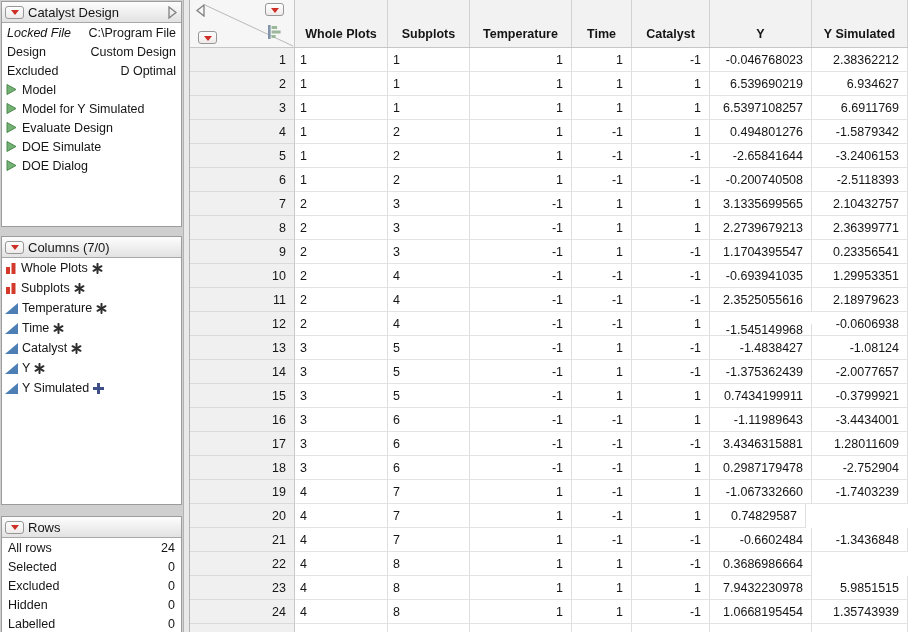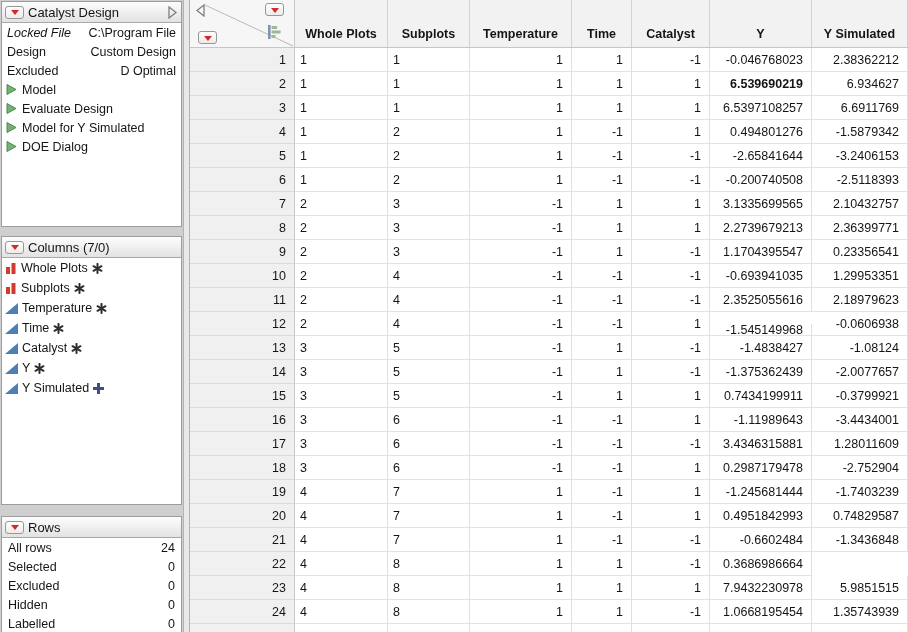--- a/index.html
+++ b/index.html
@@ -101,29 +101,37 @@
             </svg>
           </span>
           <span>Model</span>
         </div>
         <div class="disc-row">
           <span class="icon">
             <svg width="11" height="11" viewBox="0 0 11 11">
               <polygon points="1,0.5 10,5.5 1,10.5" fill="#74b174" stroke="#4d8a4d" stroke-width="1"></polygon>
             </svg>
           </span>
+          <span>Model for Y Simulated</span>
+        </div>
+        <div class="disc-row">
+          <span class="icon">
+            <svg width="11" height="11" viewBox="0 0 11 11">
+              <polygon points="1,0.5 10,5.5 1,10.5" fill="#74b174" stroke="#4d8a4d" stroke-width="1"></polygon>
+            </svg>
+          </span>
           <span>Evaluate Design</span>
         </div>
         <div class="disc-row">
           <span class="icon">
             <svg width="11" height="11" viewBox="0 0 11 11">
               <polygon points="1,0.5 10,5.5 1,10.5" fill="#74b174" stroke="#4d8a4d" stroke-width="1"></polygon>
             </svg>
           </span>
-          <span>Model for Y Simulated</span>
+          <span>DOE Simulate</span>
         </div>
         <div class="disc-row">
           <span class="icon">
             <svg width="11" height="11" viewBox="0 0 11 11">
               <polygon points="1,0.5 10,5.5 1,10.5" fill="#74b174" stroke="#4d8a4d" stroke-width="1"></polygon>
             </svg>
           </span>
           <span>DOE Dialog</span>
         </div>
       </div>
@@ -330,21 +338,21 @@
         <div class="td right" style="width: 102px;">-0.046768023</div>
         <div class="td right" style="width: 96px;">2.38362212</div>
       </div>
       <div class="tr">
         <div class="rownum">2</div>
         <div class="td left" style="width: 93px;">1</div>
         <div class="td left" style="width: 82px;">1</div>
         <div class="td right" style="width: 102px;">1</div>
         <div class="td right" style="width: 60px;">1</div>
         <div class="td right" style="width: 78px;">1</div>
-        <div class="td right" style="width: 102px; font-weight: bold;">6.539690219</div>
+        <div class="td right" style="width: 102px;">6.539690219</div>
         <div class="td right" style="width: 96px;">6.934627</div>
       </div>
       <div class="tr">
         <div class="rownum">3</div>
         <div class="td left" style="width: 93px;">1</div>
         <div class="td left" style="width: 82px;">1</div>
         <div class="td right" style="width: 102px;">1</div>
         <div class="td right" style="width: 60px;">1</div>
         <div class="td right" style="width: 78px;">1</div>
         <div class="td right" style="width: 102px;">6.5397108257</div>
@@ -500,31 +508,30 @@
         <div class="td right" style="width: 102px;">0.2987179478</div>
         <div class="td right" style="width: 96px;">-2.752904</div>
       </div>
       <div class="tr">
         <div class="rownum">19</div>
         <div class="td left" style="width: 93px;">4</div>
         <div class="td left" style="width: 82px;">7</div>
         <div class="td right" style="width: 102px;">1</div>
         <div class="td right" style="width: 60px;">-1</div>
         <div class="td right" style="width: 78px;">1</div>
-        <div class="td right" style="width: 102px;">-1.245681444</div>
+        <div class="td right" style="width: 102px;">-1.067332660</div>
         <div class="td right" style="width: 96px;">-1.7403239</div>
       </div>
       <div class="tr">
         <div class="rownum">20</div>
         <div class="td left" style="width: 93px;">4</div>
         <div class="td left" style="width: 82px;">7</div>
         <div class="td right" style="width: 102px;">1</div>
         <div class="td right" style="width: 60px;">-1</div>
         <div class="td right" style="width: 78px;">1</div>
-        <div class="td right" style="width: 102px;">0.4951842993</div>
         <div class="td right" style="width: 96px;">0.74829587</div>
       </div>
       <div class="tr">
         <div class="rownum">21</div>
         <div class="td left" style="width: 93px;">4</div>
         <div class="td left" style="width: 82px;">7</div>
         <div class="td right" style="width: 102px;">1</div>
         <div class="td right" style="width: 60px;">-1</div>
         <div class="td right" style="width: 78px;">-1</div>
         <div class="td right" style="width: 102px;">-0.6602484</div>

